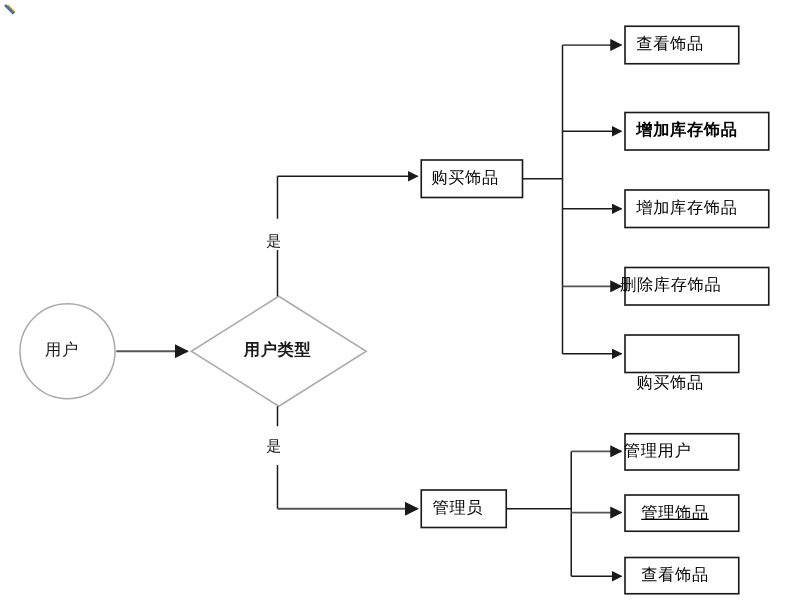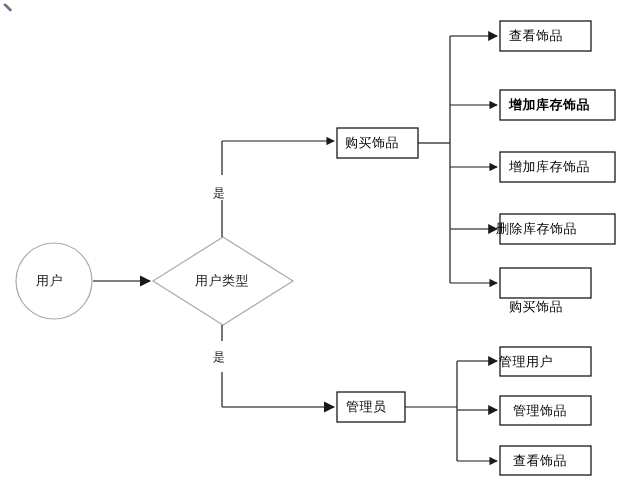--- a/index.html
+++ b/index.html
@@ -109,33 +109,33 @@
     <line x1="457" y1="410" x2="497" y2="410" stroke="#555555" stroke-width="1.4" marker-end="url(#arrow-dark)"></line>
     <line x1="457" y1="461" x2="497" y2="461" stroke="#1a1a1a" stroke-width="1.2" marker-end="url(#arrow-dark)"></line>
 
     <rect x="500" y="347" width="91" height="29" fill="#ffffff" stroke="#1a1a1a" stroke-width="1.3"></rect>
     <rect x="500" y="396" width="91" height="29" fill="#ffffff" stroke="#1a1a1a" stroke-width="1.3"></rect>
     <rect x="500" y="446" width="91" height="29" fill="#ffffff" stroke="#1a1a1a" stroke-width="1.3"></rect>
   </svg>
 
   <div class="node-label" style="left:36px; top:274px;text-align:right;">用户</div>
 
-  <div class="node-label" style="left:195px; top:274px;">用户类型</div>
+  <div class="node-label" style="left:195px; top:274px;font-weight:bold;">用户类型</div>
 
   <div class="edge-label" style="left:213px; top:187px;">是</div>
 
   <div class="edge-label" style="left:213px; top:351px;">是</div>
 
   <div class="box-label" style="left:345px; top:136px;">购买饰品</div>
 
   <div class="box-label" style="left:346px; top:400px;">管理员</div>
 
   <div class="box-label" style="left:509px; top:29px;">查看饰品</div>
   <div class="box-label" style="left:509px; top:98px;font-weight:bold;">增加库存饰品</div>
   <div class="box-label" style="left:509px; top:160px;">增加库存饰品</div>
   <div class="box-label" style="left:496px; top:222px;">删除库存饰品</div>
   <div class="box-label" style="left:509px; top:276px;margin-top:24px;">购买饰品</div>
 
   <div class="box-label" style="left:499px; top:355px;">管理用户</div>
-  <div class="box-label" style="left:513px; top:404px;">管理饰品</div>
+  <div class="box-label" style="left:513px; top:404px;text-decoration:underline;">管理饰品</div>
   <div class="box-label" style="left:513px; top:454px;">查看饰品</div>
 
 </div>
 
 </body></html>

